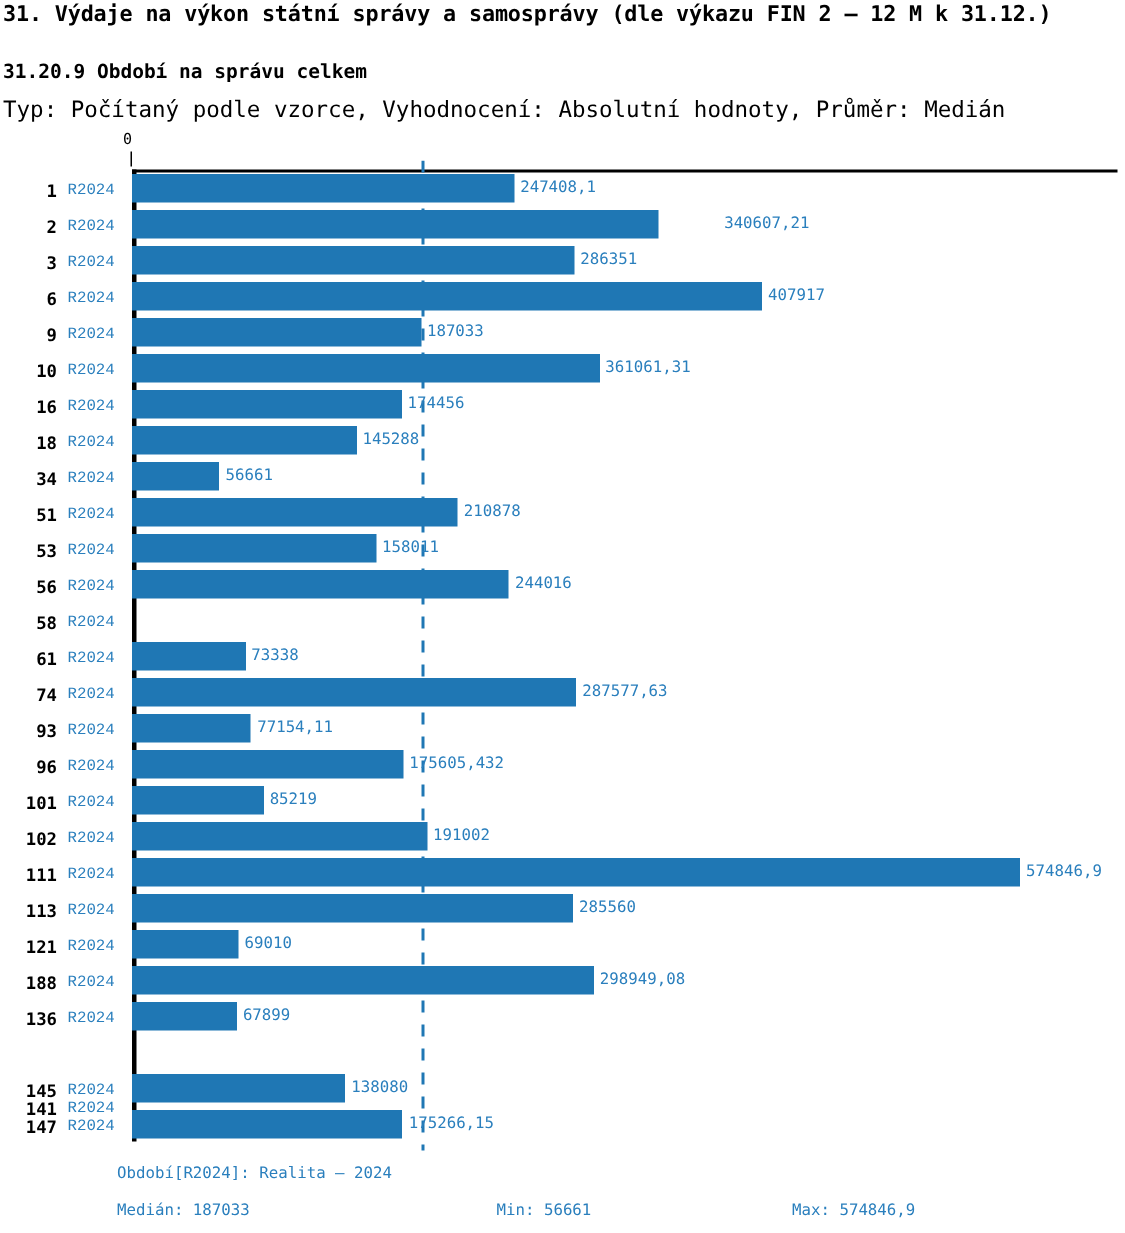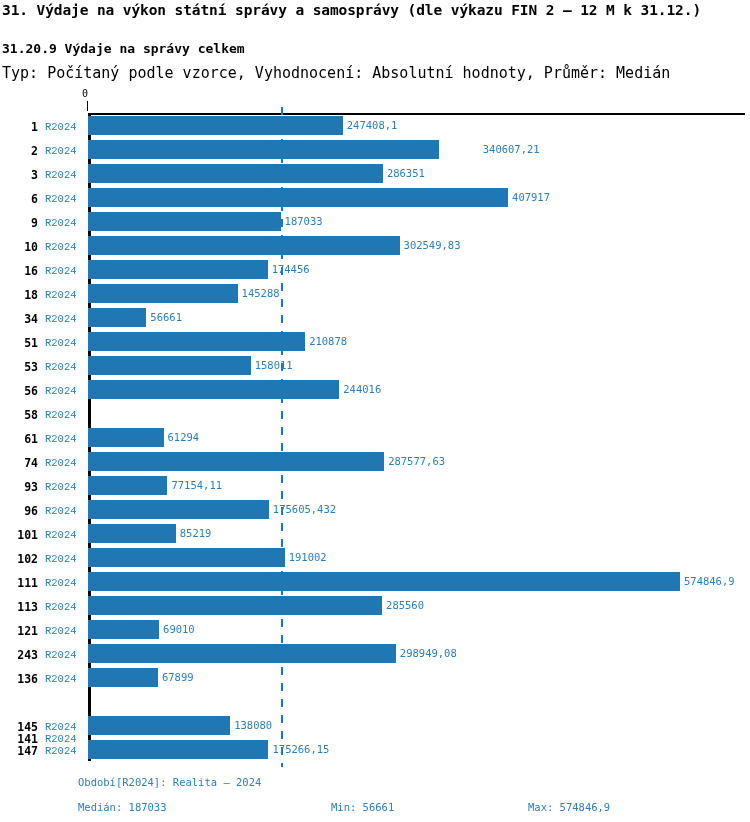--- a/index.html
+++ b/index.html
@@ -202,21 +202,21 @@
     font-family: "DejaVu Sans Mono", monospace;
     font-size: 10.5px;
     color: #2a7fbd;
     white-space: nowrap;
   }
 </style>
 </head>
 <body>
 
 <div class="page-title">31. Výdaje na výkon státní správy a samosprávy (dle výkazu FIN 2 – 12 M k 31.12.)</div>
-<div class="section-title">31.20.9 Výdaje na správy celkem</div>
+<div class="section-title">31.20.9 Období na správu celkem</div>
 <div class="meta-line">Typ: Počítaný podle vzorce, Vyhodnocení: Absolutní hodnoty, Průměr: Medián</div>
 
 <div id="chart-area">
   <div class="zero-label">0</div>
   <div class="zero-tick"></div>
   <div class="axis-top"></div>
   <div class="axis-baseline"></div>
   <div class="median-line" id="median-line" style="left: 280.614px;"></div>
   <div id="rows-container">
       <div class="row" style="top: 27px;">
@@ -257,21 +257,21 @@
         <div class="bar-track">
           <div class="bar" style="width: 192.614px; background: rgb(31, 119, 180);"></div>
           <div class="bar-value" style="left: 196.614px; color: rgb(42, 127, 189);">187033</div>
         </div>
       </div>
       <div class="row" style="top: 147px;">
         <div class="row-id">10</div>
         <div class="row-period">R2024</div>
         <div class="bar-track">
           <div class="bar" style="width: 311.578px; background: rgb(31, 119, 180);"></div>
-          <div class="bar-value" style="left: 315.578px; color: rgb(42, 127, 189);">302549,83</div>
+          <div class="bar-value" style="left: 315.578px; color: rgb(42, 127, 189);">361061,31</div>
         </div>
       </div>
       <div class="row" style="top: 171px;">
         <div class="row-id">16</div>
         <div class="row-period">R2024</div>
         <div class="bar-track">
           <div class="bar" style="width: 179.662px; background: rgb(31, 119, 180);"></div>
           <div class="bar-value" style="left: 183.662px; color: rgb(42, 127, 189);">174456</div>
         </div>
       </div>
@@ -317,21 +317,21 @@
       </div>
       <div class="row" style="top: 315px;">
         <div class="row-id">58</div>
         <div class="row-period">R2024</div>
       </div>
       <div class="row" style="top: 339px;">
         <div class="row-id">61</div>
         <div class="row-period">R2024</div>
         <div class="bar-track">
           <div class="bar" style="width: 75.5264px; background: rgb(31, 119, 180);"></div>
-          <div class="bar-value" style="left: 79.5264px; color: rgb(42, 127, 189);">61294</div>
+          <div class="bar-value" style="left: 79.5264px; color: rgb(42, 127, 189);">73338</div>
         </div>
       </div>
       <div class="row" style="top: 363px;">
         <div class="row-id">74</div>
         <div class="row-period">R2024</div>
         <div class="bar-track">
           <div class="bar" style="width: 296.159px; background: rgb(31, 119, 180);"></div>
           <div class="bar-value" style="left: 300.159px; color: rgb(42, 127, 189);">287577,63</div>
         </div>
       </div>
@@ -385,21 +385,21 @@
       </div>
       <div class="row" style="top: 531px;">
         <div class="row-id">121</div>
         <div class="row-period">R2024</div>
         <div class="bar-track">
           <div class="bar" style="width: 71.0692px; background: rgb(31, 119, 180);"></div>
           <div class="bar-value" style="left: 75.0692px; color: rgb(42, 127, 189);">69010</div>
         </div>
       </div>
       <div class="row" style="top: 555px;">
-        <div class="row-id">243</div>
+        <div class="row-id">188</div>
         <div class="row-period">R2024</div>
         <div class="bar-track">
           <div class="bar" style="width: 307.87px; background: rgb(31, 119, 180);"></div>
           <div class="bar-value" style="left: 311.87px; color: rgb(42, 127, 189); text-align: right;">298949,08</div>
         </div>
       </div>
       <div class="row" style="top: 579px;">
         <div class="row-id">136</div>
         <div class="row-period">R2024</div>
         <div class="bar-track">

